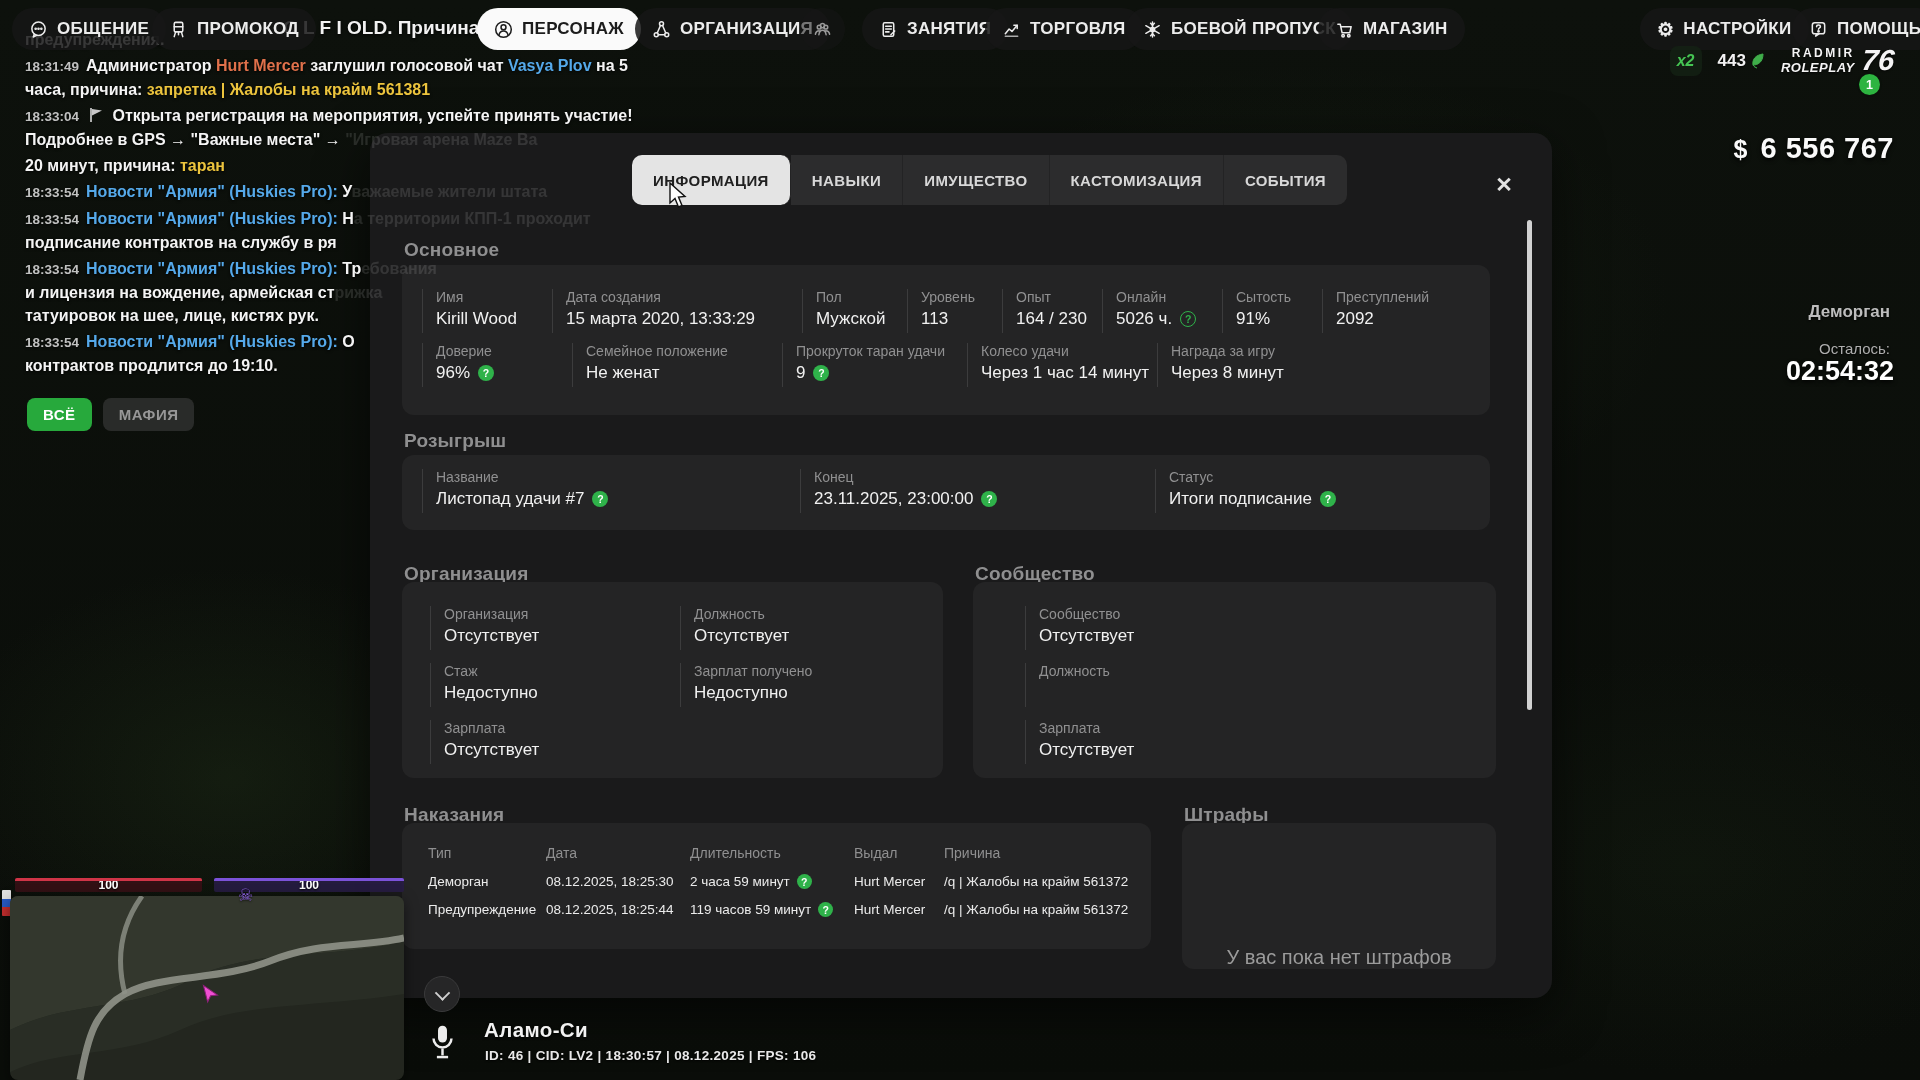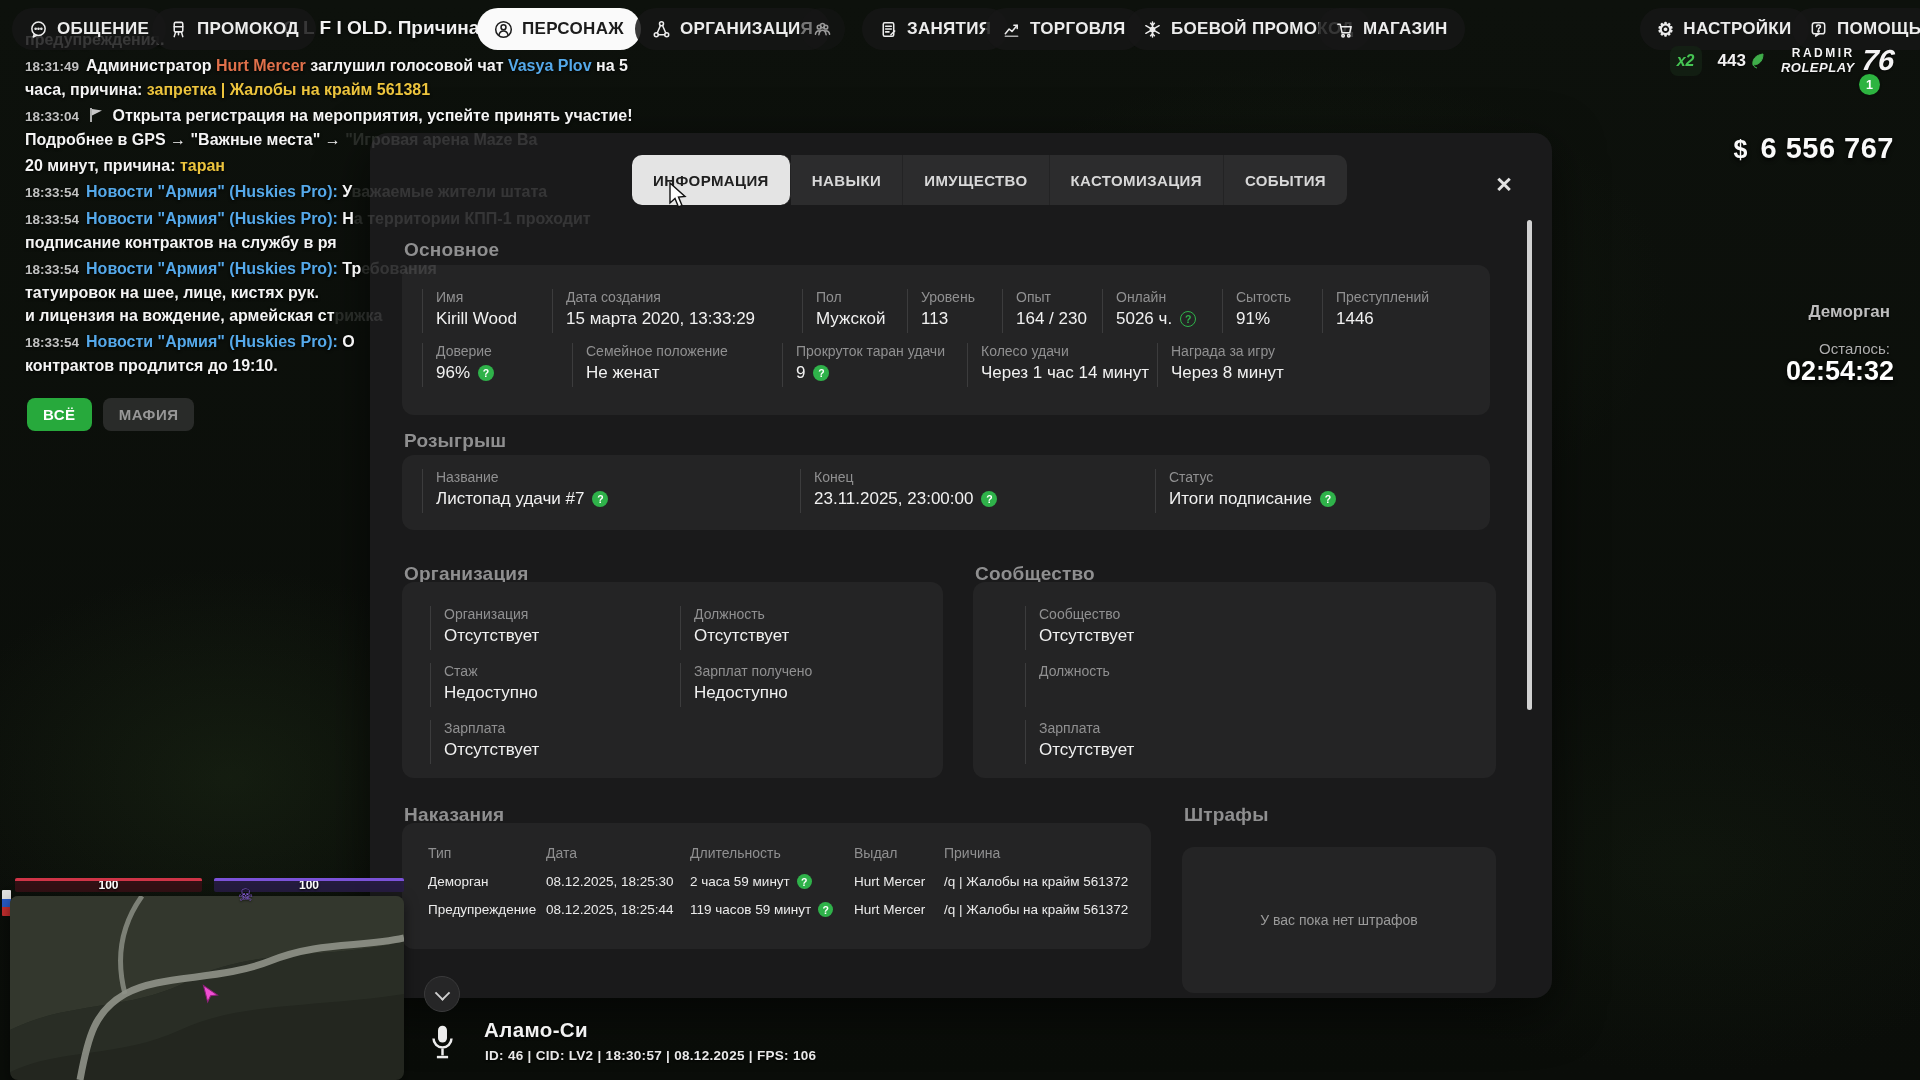--- a/index.html
+++ b/index.html
@@ -73,22 +73,22 @@
   #panel-close{position:absolute;left:1112px;top:30px;width:44px;height:44px;display:flex;align-items:center;
     justify-content:center;color:#e2e2e2;font-size:21px;font-weight:700;cursor:default;}
   #panel-scrollbar{position:absolute;left:1157px;top:87px;width:5px;height:490px;background:#d2d2d2;border-radius:3px;}
   .sec-title{position:absolute;color:#8f8f90;font-size:19px;font-weight:600;letter-spacing:.2px;}
   .card{position:absolute;background:#242425;border-radius:12px;}
   #osnovnoe-title{left:34px;top:106px;} #osnovnoe-card{left:32px;top:132px;width:1088px;height:150px;padding:0;}
   #roz-title{left:34px;top:297px;}      #roz-card{left:32px;top:322px;width:1088px;height:75px;}
   #org-title{left:34px;top:430px;}      #org-card{left:32px;top:449px;width:541px;height:196px;}
   #soob-title{left:605px;top:430px;}    #soob-card{left:603px;top:449px;width:523px;height:196px;}
   #nak-title{left:34px;top:671px;}      #nak-card{left:32px;top:690px;width:749px;height:126px;}
-  #fines-title{left:814px;top:671px;}   #fines-card{left:812px;top:714px;width:314px;height:146px;
-    display:flex;align-items:center;justify-content:center;color:#9b9b9b;font-size:14px;}
+  #fines-title{left:814px;top:671px;}   #fines-card{left:812px;top:690px;width:314px;height:146px;
+    display:flex;align-items:flex-end;justify-content:center;color:#9b9b9b;font-size:20px;}
   .frow{display:grid;}
   #osnovnoe-row1{grid-template-columns:130px 250px 105px 95px 100px 120px 100px 1fr;margin:24px 20px 10px;}
   #osnovnoe-row2{grid-template-columns:150px 210px 185px 190px 1fr;margin:0 20px;}
   #roz-row{grid-template-columns:378px 355px 1fr;margin:14px 20px;}
   #org-grid{display:grid;grid-template-columns:250px 1fr;row-gap:13px;margin:24px 28px;}
   #soob-grid{display:flex;flex-direction:column;gap:13px;margin:24px 0 0 52px;}
   .field{border-left:1px solid #3c3c3d;padding-left:13px;min-height:44px;}
   .f-label{color:#909091;font-size:14px;margin-bottom:4px;white-space:nowrap;}
   .f-value{color:#f1f1f1;font-size:17px;font-weight:500;display:flex;align-items:center;white-space:nowrap;}
   .q{display:inline-flex;width:16px;height:16px;border-radius:50%;background:#2fb24a;color:#fff;
@@ -220,21 +220,21 @@
             <line x1="10" y1="2" x2="10" y2="18"></line>
             <line x1="3" y1="6" x2="17" y2="14"></line>
             <line x1="3" y1="14" x2="17" y2="6"></line>
             <line x1="8" y1="3.5" x2="10" y2="5.5"></line>
             <line x1="12" y1="3.5" x2="10" y2="5.5"></line>
             <line x1="8" y1="16.5" x2="10" y2="14.5"></line>
             <line x1="12" y1="16.5" x2="10" y2="14.5"></line>
             <circle cx="10" cy="10" r="2.2"></circle>
           </svg>
         </span>
-        <span>БОЕВОЙ ПРОМОКОД</span>
+        <span>БОЕВОЙ ПРОПУСК</span>
       </div>
       <div class="tb-btn" style="left: 1318px;">
         <span style="display: flex;">
           <svg width="19" height="19" viewBox="0 0 20 20" fill="none" stroke="currentColor" stroke-width="1.6" stroke-linecap="round" stroke-linejoin="round">
             <path d="M3,4.5 L5.5,4.5 L7.5,13.5 L15.5,13.5 L17,7 L6,7"></path>
             <circle cx="8.5" cy="16.5" r="1.3"></circle>
             <circle cx="14.5" cy="16.5" r="1.3"></circle>
           </svg>
         </span>
         <span>МАГАЗИН</span>
@@ -305,22 +305,22 @@
       </div>
       <div class="chat-msg">
         <div class="chat-line"><span class="seg-ts">18:33:54</span><span class="seg-news">Новости "Армия" (Huskies Pro): </span><span class="">У</span><span class="seg-faint">важаемые жители штата</span></div>
       </div>
       <div class="chat-msg">
         <div class="chat-line"><span class="seg-ts">18:33:54</span><span class="seg-news">Новости "Армия" (Huskies Pro): </span><span class="">Н</span><span class="seg-faint">а территории КПП-1 проходит</span></div>
         <div class="chat-line"><span class="">подписание контрактов на службу в ря</span></div>
       </div>
       <div class="chat-msg">
         <div class="chat-line"><span class="seg-ts">18:33:54</span><span class="seg-news">Новости "Армия" (Huskies Pro): </span><span class="">Тр</span><span class="seg-faint">ебования</span></div>
+        <div class="chat-line"><span class="">и лицензия на вождение, армейская ст</span><span class="seg-faint">рижка</span></div>
         <div class="chat-line"><span class="">татуировок на шее, лице, кистях рук.</span></div>
-        <div class="chat-line"><span class="">и лицензия на вождение, армейская ст</span><span class="seg-faint">рижка</span></div>
       </div>
       <div class="chat-msg">
         <div class="chat-line"><span class="seg-ts">18:33:54</span><span class="seg-news">Новости "Армия" (Huskies Pro): </span><span class="">О</span></div>
         <div class="chat-line"><span class="">контрактов продлится до 19:10.</span></div>
       </div>
     </div>
   <div id="chat-filters">
       <div class="filter-btn active">ВСЁ</div>
       <div class="filter-btn idle">МАФИЯ</div>
     </div>
@@ -378,21 +378,21 @@
           </div>
           <div class="field">
             <div class="f-label">Сытость</div>
             <div class="f-value">
               <span>91%</span>
             </div>
           </div>
           <div class="field">
             <div class="f-label">Преступлений</div>
             <div class="f-value">
-              <span>1446</span>
+              <span>2092</span>
             </div>
           </div>
         </div>
       <div class="frow" id="osnovnoe-row2">
           <div class="field">
             <div class="f-label">Доверие</div>
             <div class="f-value">
               <span>96%</span>
               <span class="q">?</span>
             </div>

